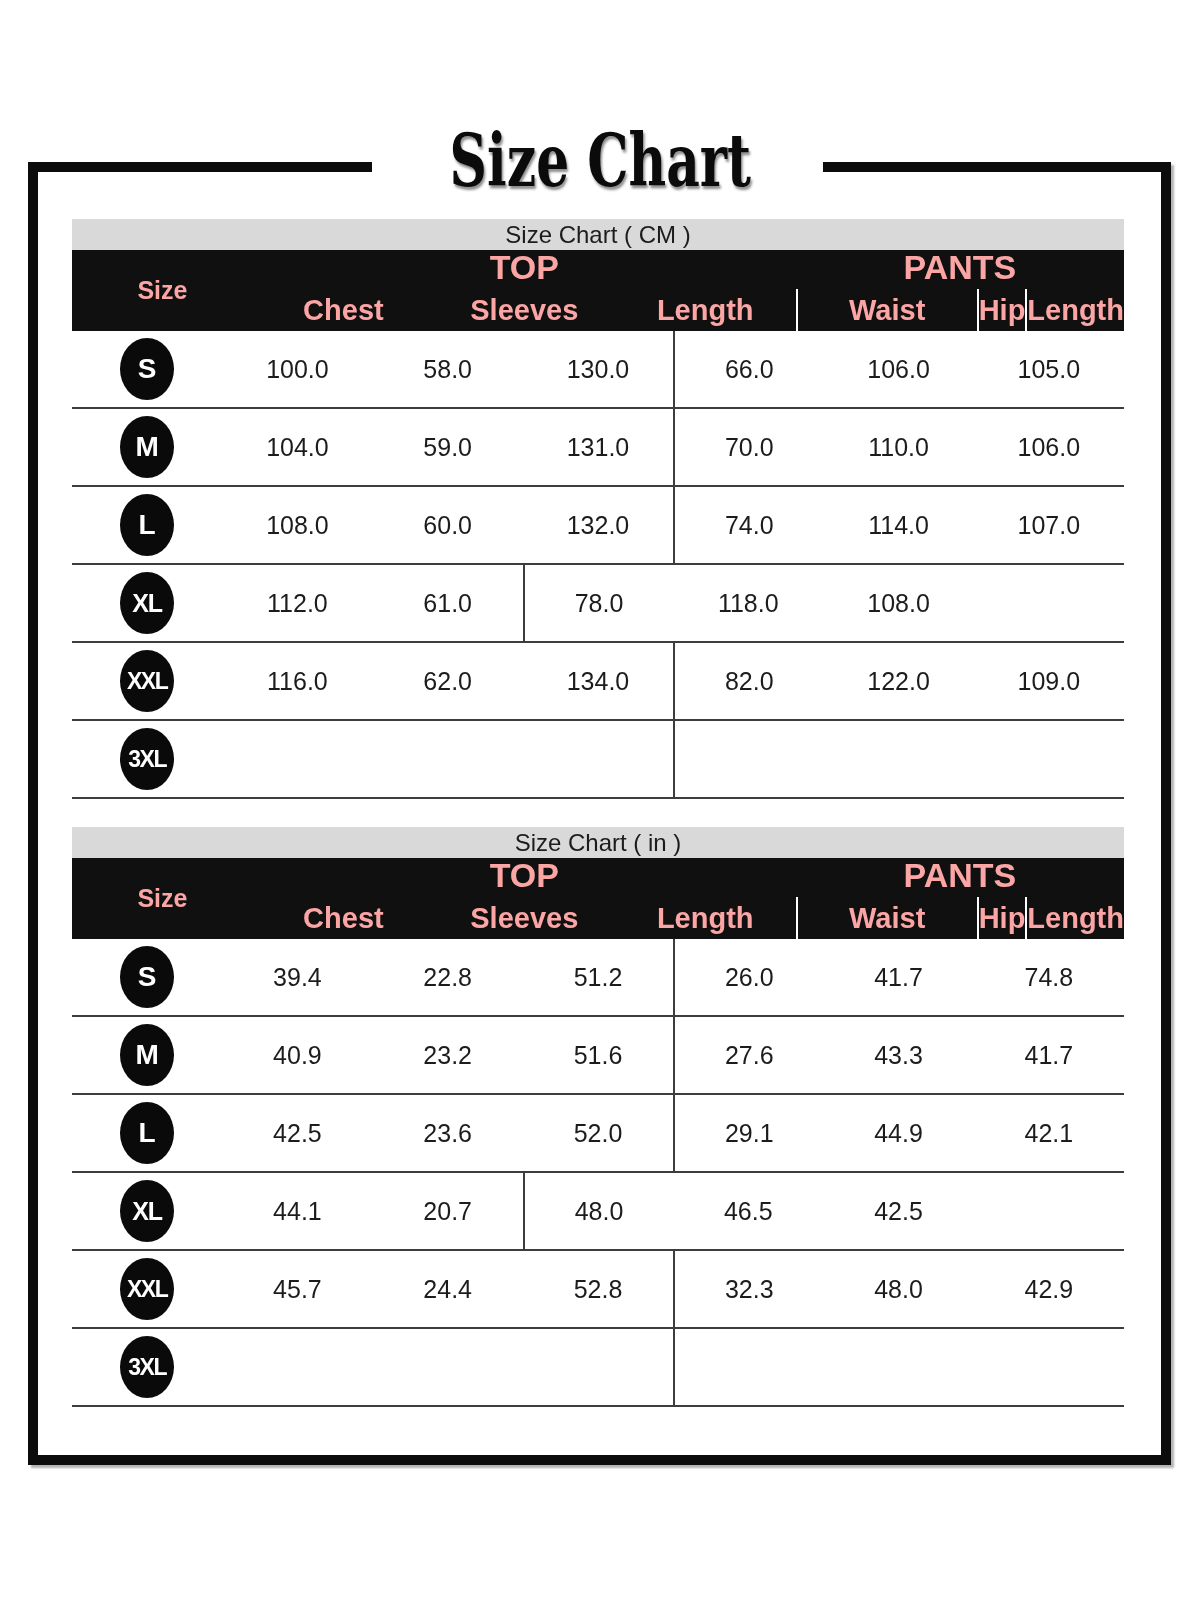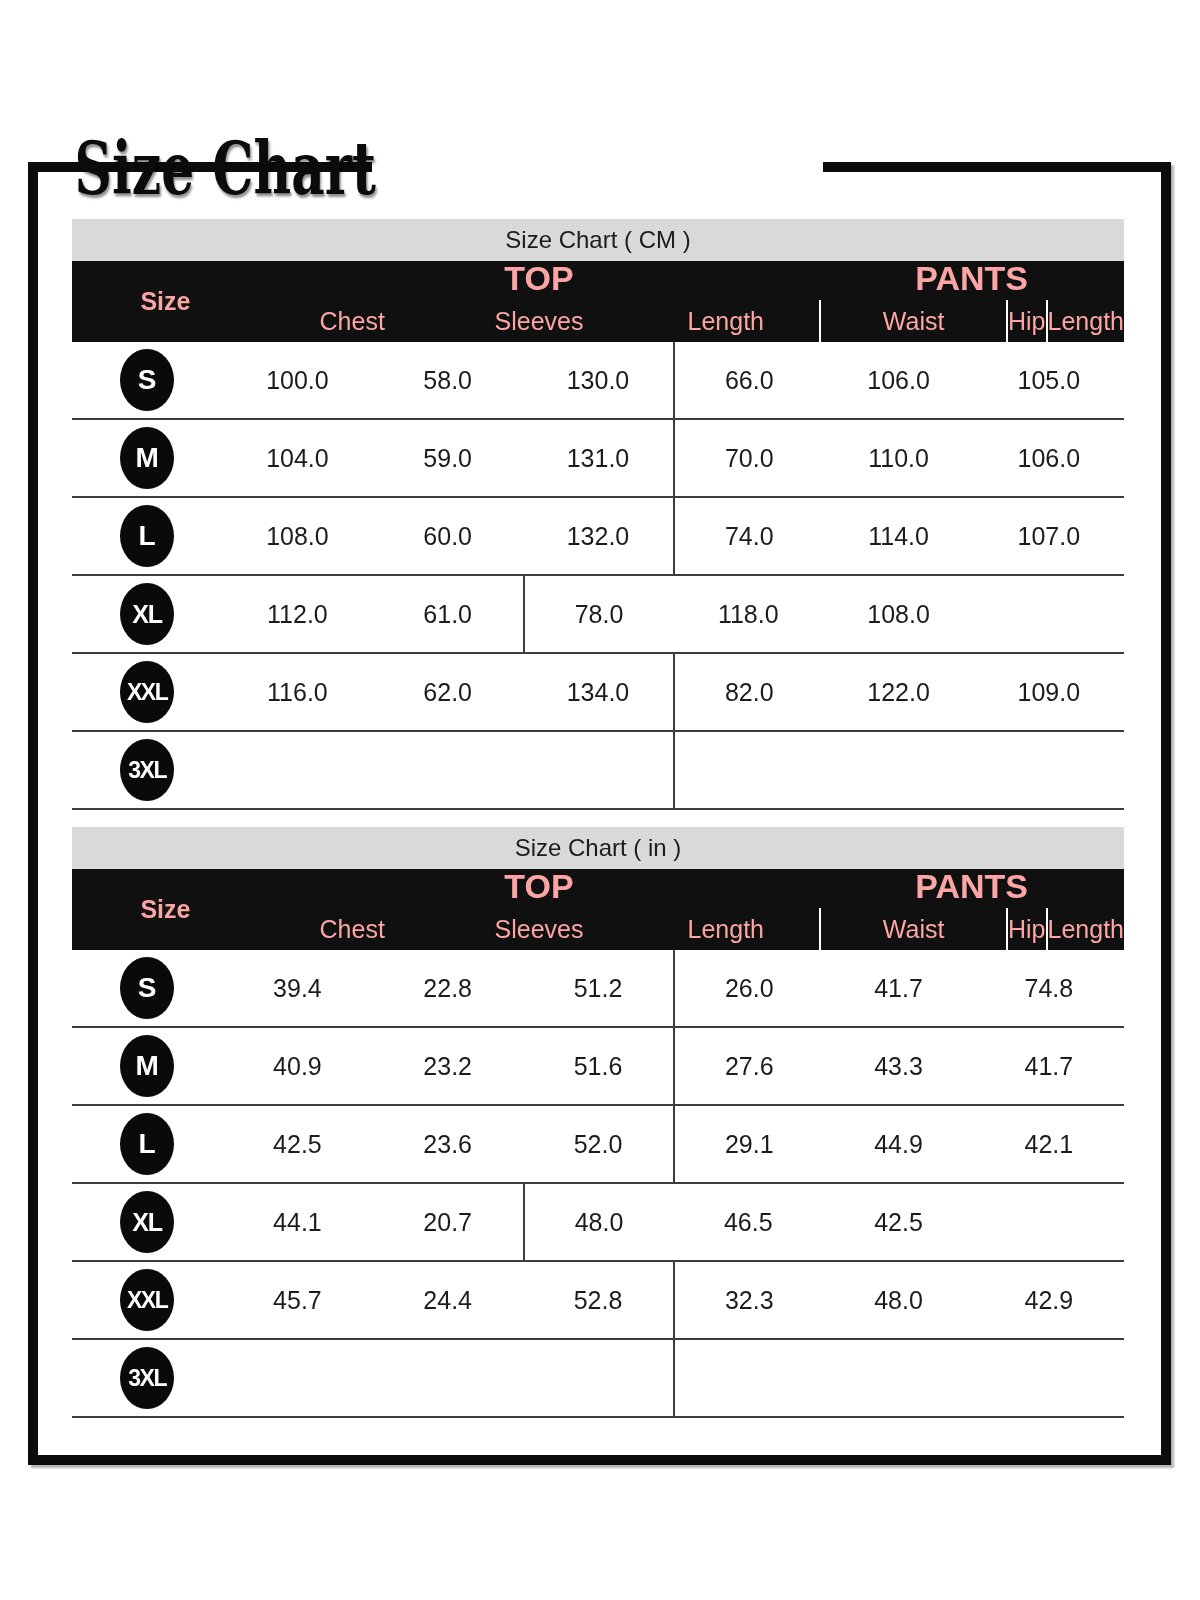--- a/index.html
+++ b/index.html
@@ -31,22 +31,22 @@
   }
   .title-mask{
     position:absolute;
     left:372px;top:148px;
     width:451px;height:38px;
     background:#ffffff;
   }
   .title{
     position:absolute;
     left:0;right:0;top:117px;
-    margin:16px;
-    text-align:left;
+    margin:8px;
+    text-align:center;
     font-family:"DejaVu Serif","Liberation Serif",serif;
     font-weight:bold;
     font-size:72px;
     line-height:1;
     color:#0b0b0b;
   }
   .title .title-text{
     display:inline-block;
     transform:scaleX(0.72);
     transform-origin:center;
@@ -57,21 +57,21 @@
   
   .size-table{
     position:absolute;
     left:72px;
     width:1052px;
   }
   .table-cm{top:219px;}
   .table-in{top:827px;}
 
   .caption{
-    height:42px;
+    height:31px;
     background:var(--caption-bg);
     display:flex;align-items:center;justify-content:center;
     font-size:24px;
     color:var(--text);
   }
   .t-header{
     background:var(--header-bg);
     color:#fca5a5;
     display:grid;
     grid-template-columns:repeat(5,1fr);
@@ -86,21 +86,21 @@
     grid-row:1;
     display:flex;align-items:flex-end;justify-content:center;
     padding-bottom:2px;
     font-weight:bold;font-size:34px;
   }
   .h-top{grid-column:2/5;}
   .h-pants{grid-column:5/8;}
   .h-sub{
     grid-row:2;
     display:flex;align-items:center;justify-content:center;
-    font-weight:normal;font-size:25px;
+    font-weight:bold;font-size:29px;
   }
   .h-sub.sep{border-left:2px solid #ffffff;}
 
   .t-body{display:block;}
   .row{
     display:grid;
     grid-template-columns:repeat(7,1fr);
     height:76px;
     border-bottom:2px solid var(--grid-line);
   }

